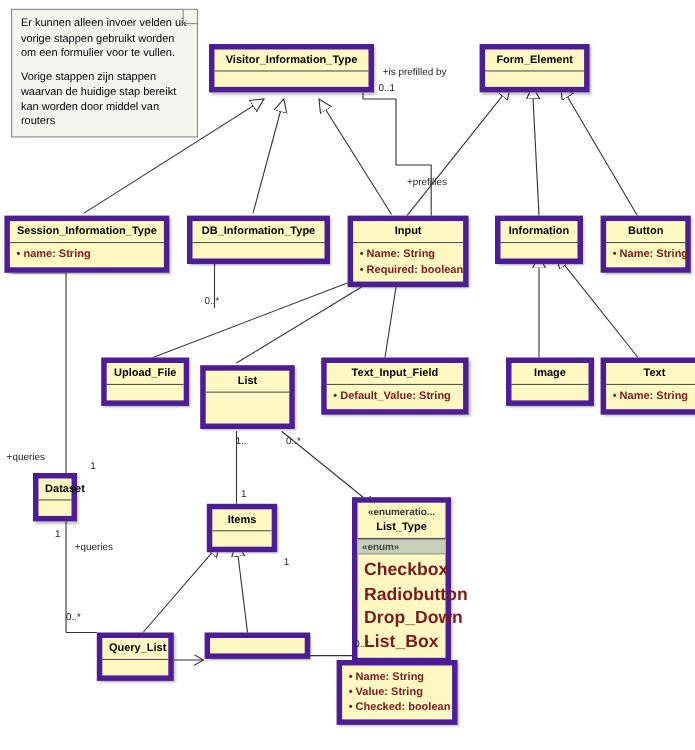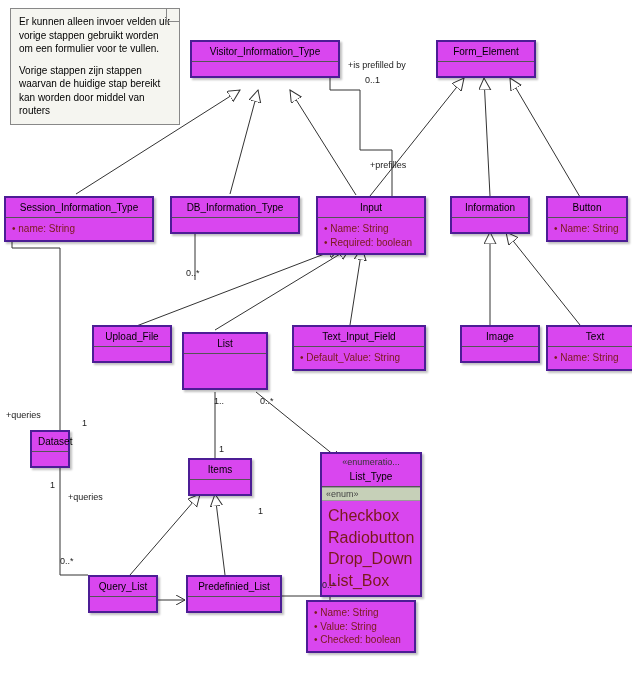--- a/index.html
+++ b/index.html
@@ -31,23 +31,24 @@
     content: "";
     position: absolute;
     top: 0; right: 0;
     width: 12px; height: 12px;
     background: linear-gradient(135deg, #f5f5f0 50%, transparent 50%);
     border-left: 1px solid #888;
     border-bottom: 1px solid #888;
   }
   .cls {
     position: absolute;
-    background: #d946ef;
-    border: 2px solid #4c1d95;
+    background: #fef9c3;
+    border: 5px solid #4c1d95;
     box-shadow: 2px 2px 2px rgba(0,0,0,0.25);
+    font-weight: bold;
   }
   .cls .title {
     border-bottom: 1px solid #555;
     text-align: center;
     padding: 4px 6px;
     font-size: 10px;
   }
   .cls .body {
     padding: 4px 6px;
     min-height: 14px;
@@ -220,50 +221,49 @@
 </div>
 
 <div class="cls" style="left:30px; top:430px; width:40px;">
   <div class="title">Dataset</div>
   <div class="body"></div>
 </div>
 <div class="cls" style="left:188px; top:458px; width:64px;">
   <div class="title">Items</div>
   <div class="body"></div>
 </div>
-<div class="cls" style="left:320px; top:452px; width:102px;">
+<div class="cls" style="left:320px; top:452px; width:90px;">
   <div class="stereo" style="padding-top:3px;">«enumeratio...</div>
   <div class="title" style="border-top:none;">List_Type</div>
   <div class="enum-head">«enum»</div>
   <div class="enum-body">
     <div>Checkbox</div>
     <div>Radiobutton</div>
     <div>Drop_Down</div>
     <div>List_Box</div>
   </div>
 </div>
 
 <div class="cls" style="left:88px; top:575px; width:70px;">
   <div class="title">Query_List</div>
   <div class="body"></div>
 </div>
 <div class="cls" style="left:186px; top:575px; width:96px;">
-  <div class="title">Predefinied_List</div>
   <div class="body"></div>
 </div>
 <div class="cls" style="left:306px; top:600px; width:110px;">
   <div class="body">
     <div class="attr">Name: String</div>
     <div class="attr">Value: String</div>
     <div class="attr">Checked: boolean</div>
   </div>
 </div>
 
 <div class="lbl" style="left:348px; top:60px;">+is prefilled by</div>
-<div class="lbl" style="left:365px; top:75px;">0..1</div>
+<div class="lbl" style="left:344px; top:75px;">0..1</div>
 <div class="lbl" style="left:370px; top:160px;">+prefilles</div>
 
 <div class="lbl" style="left:6px; top:410px;">+queries</div>
 <div class="lbl" style="left:82px; top:418px;">1</div>
 <div class="lbl" style="left:186px; top:268px;">0..*</div>
 
 <div class="lbl" style="left:68px; top:492px;">+queries</div>
 <div class="lbl" style="left:50px; top:480px;">1</div>
 <div class="lbl" style="left:60px; top:556px;">0..*</div>
 

